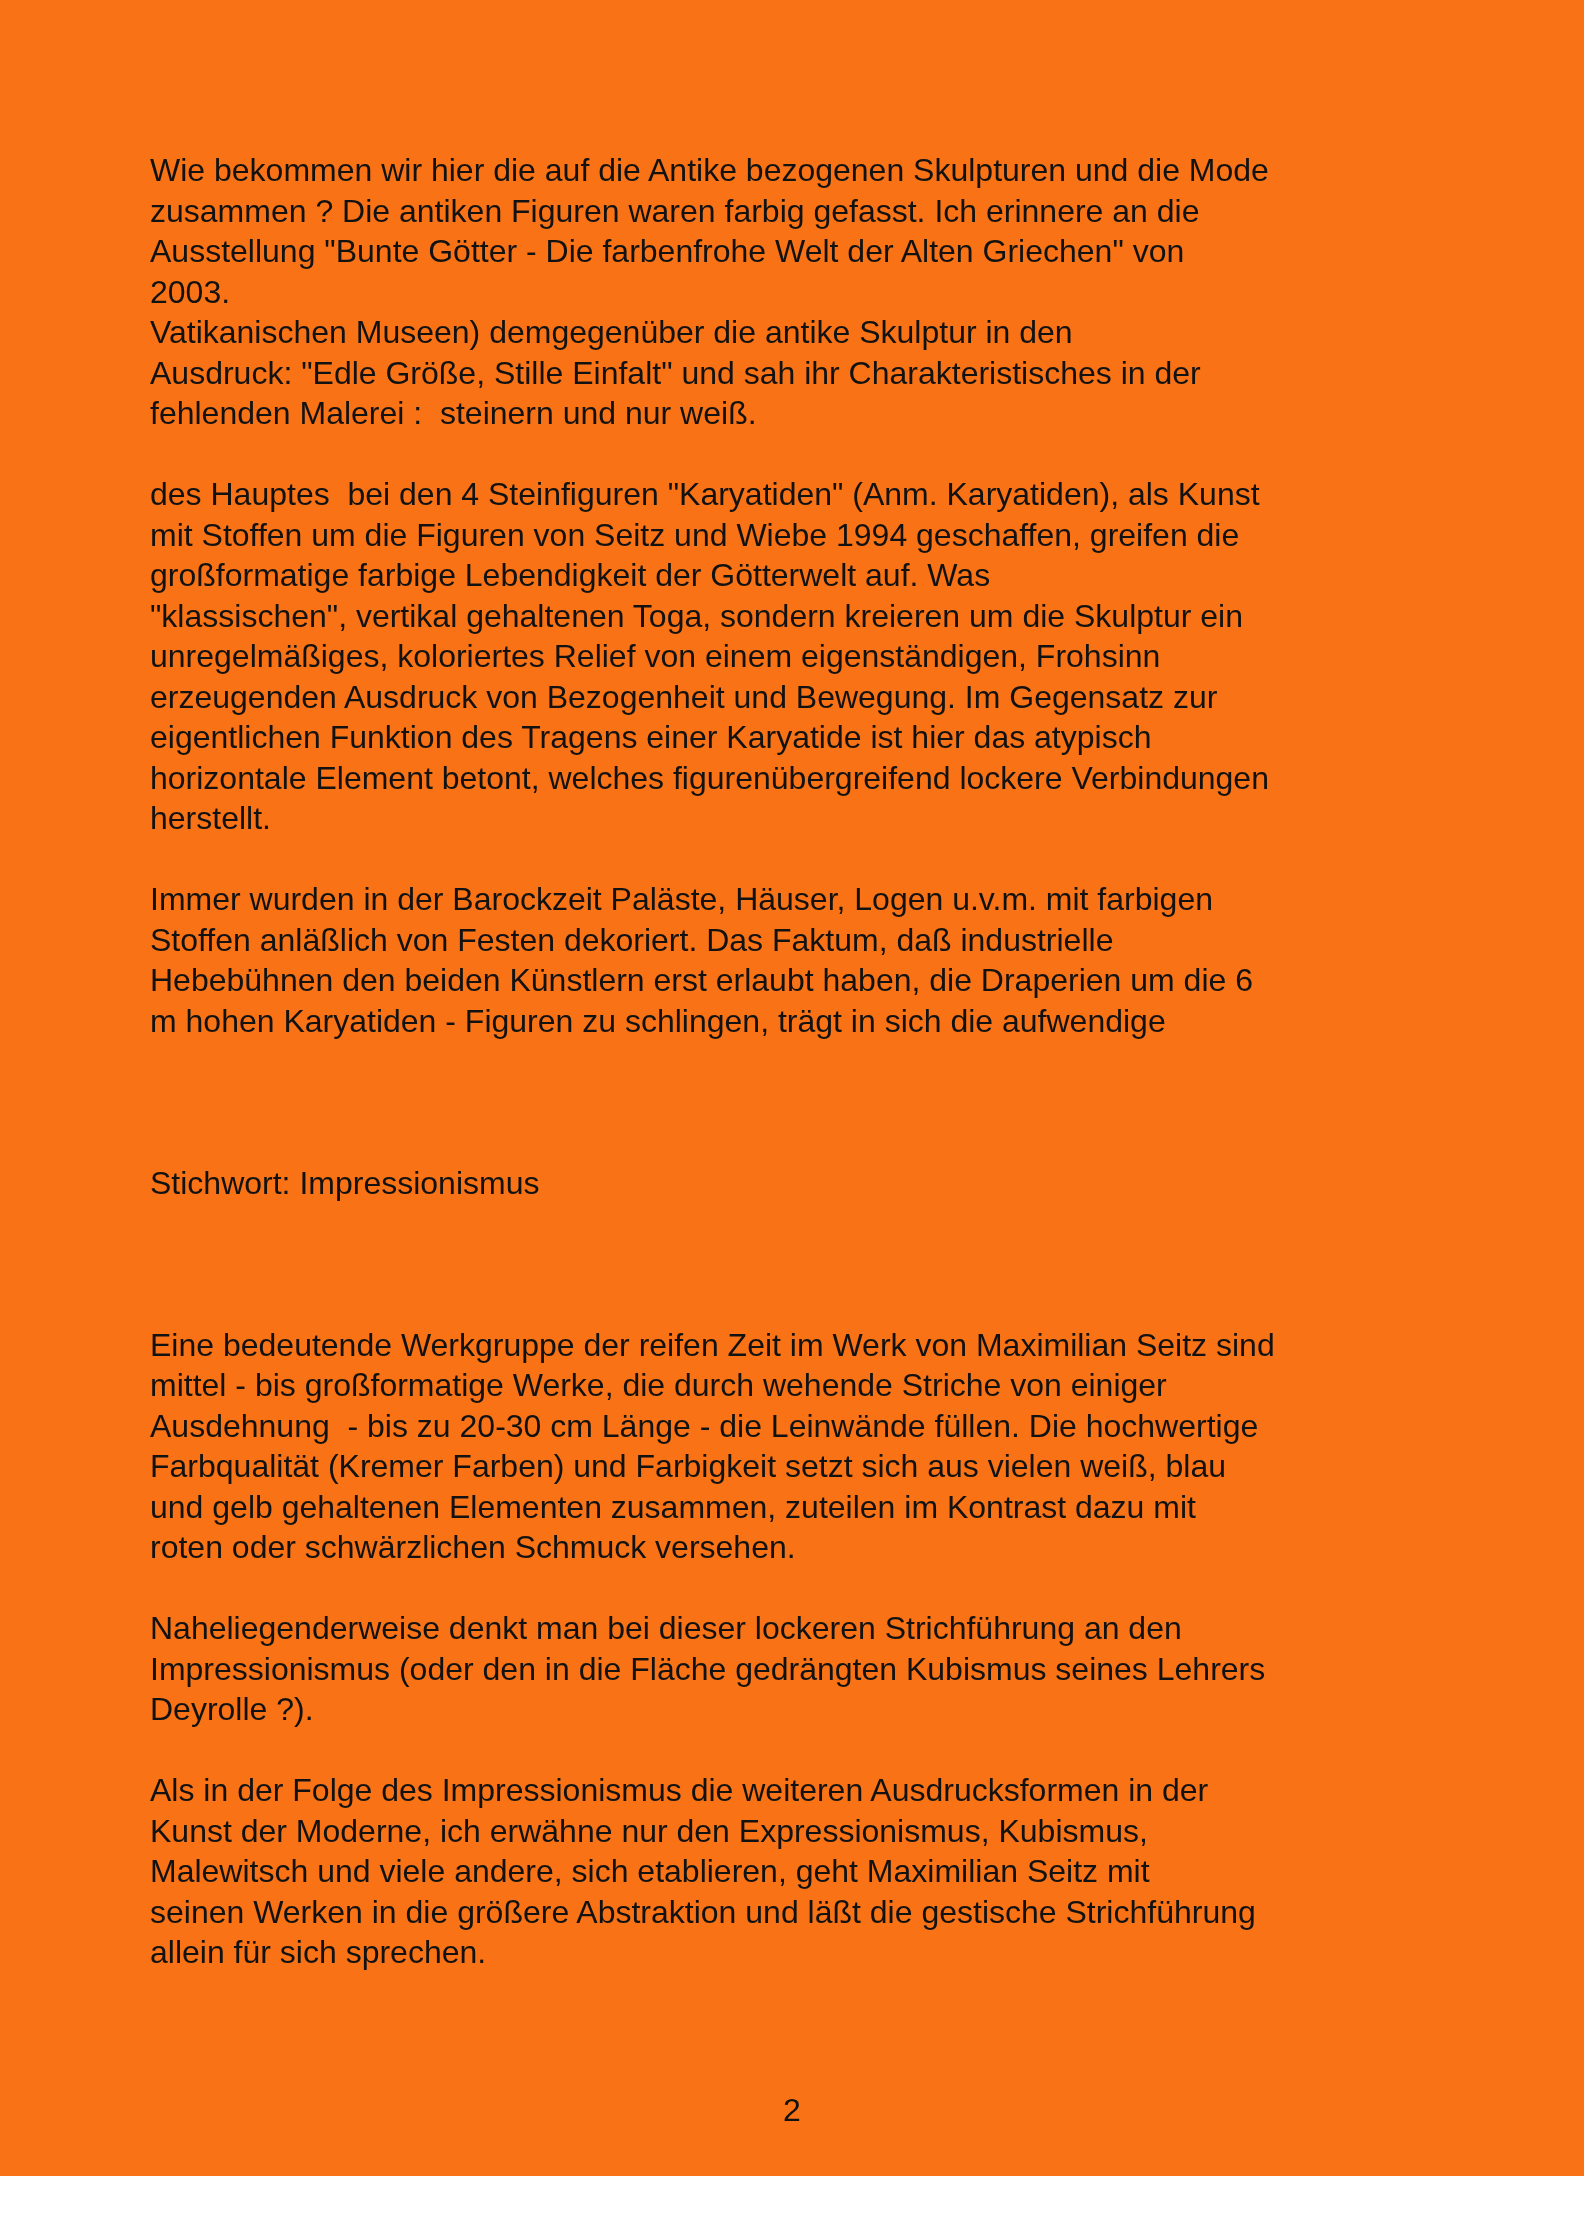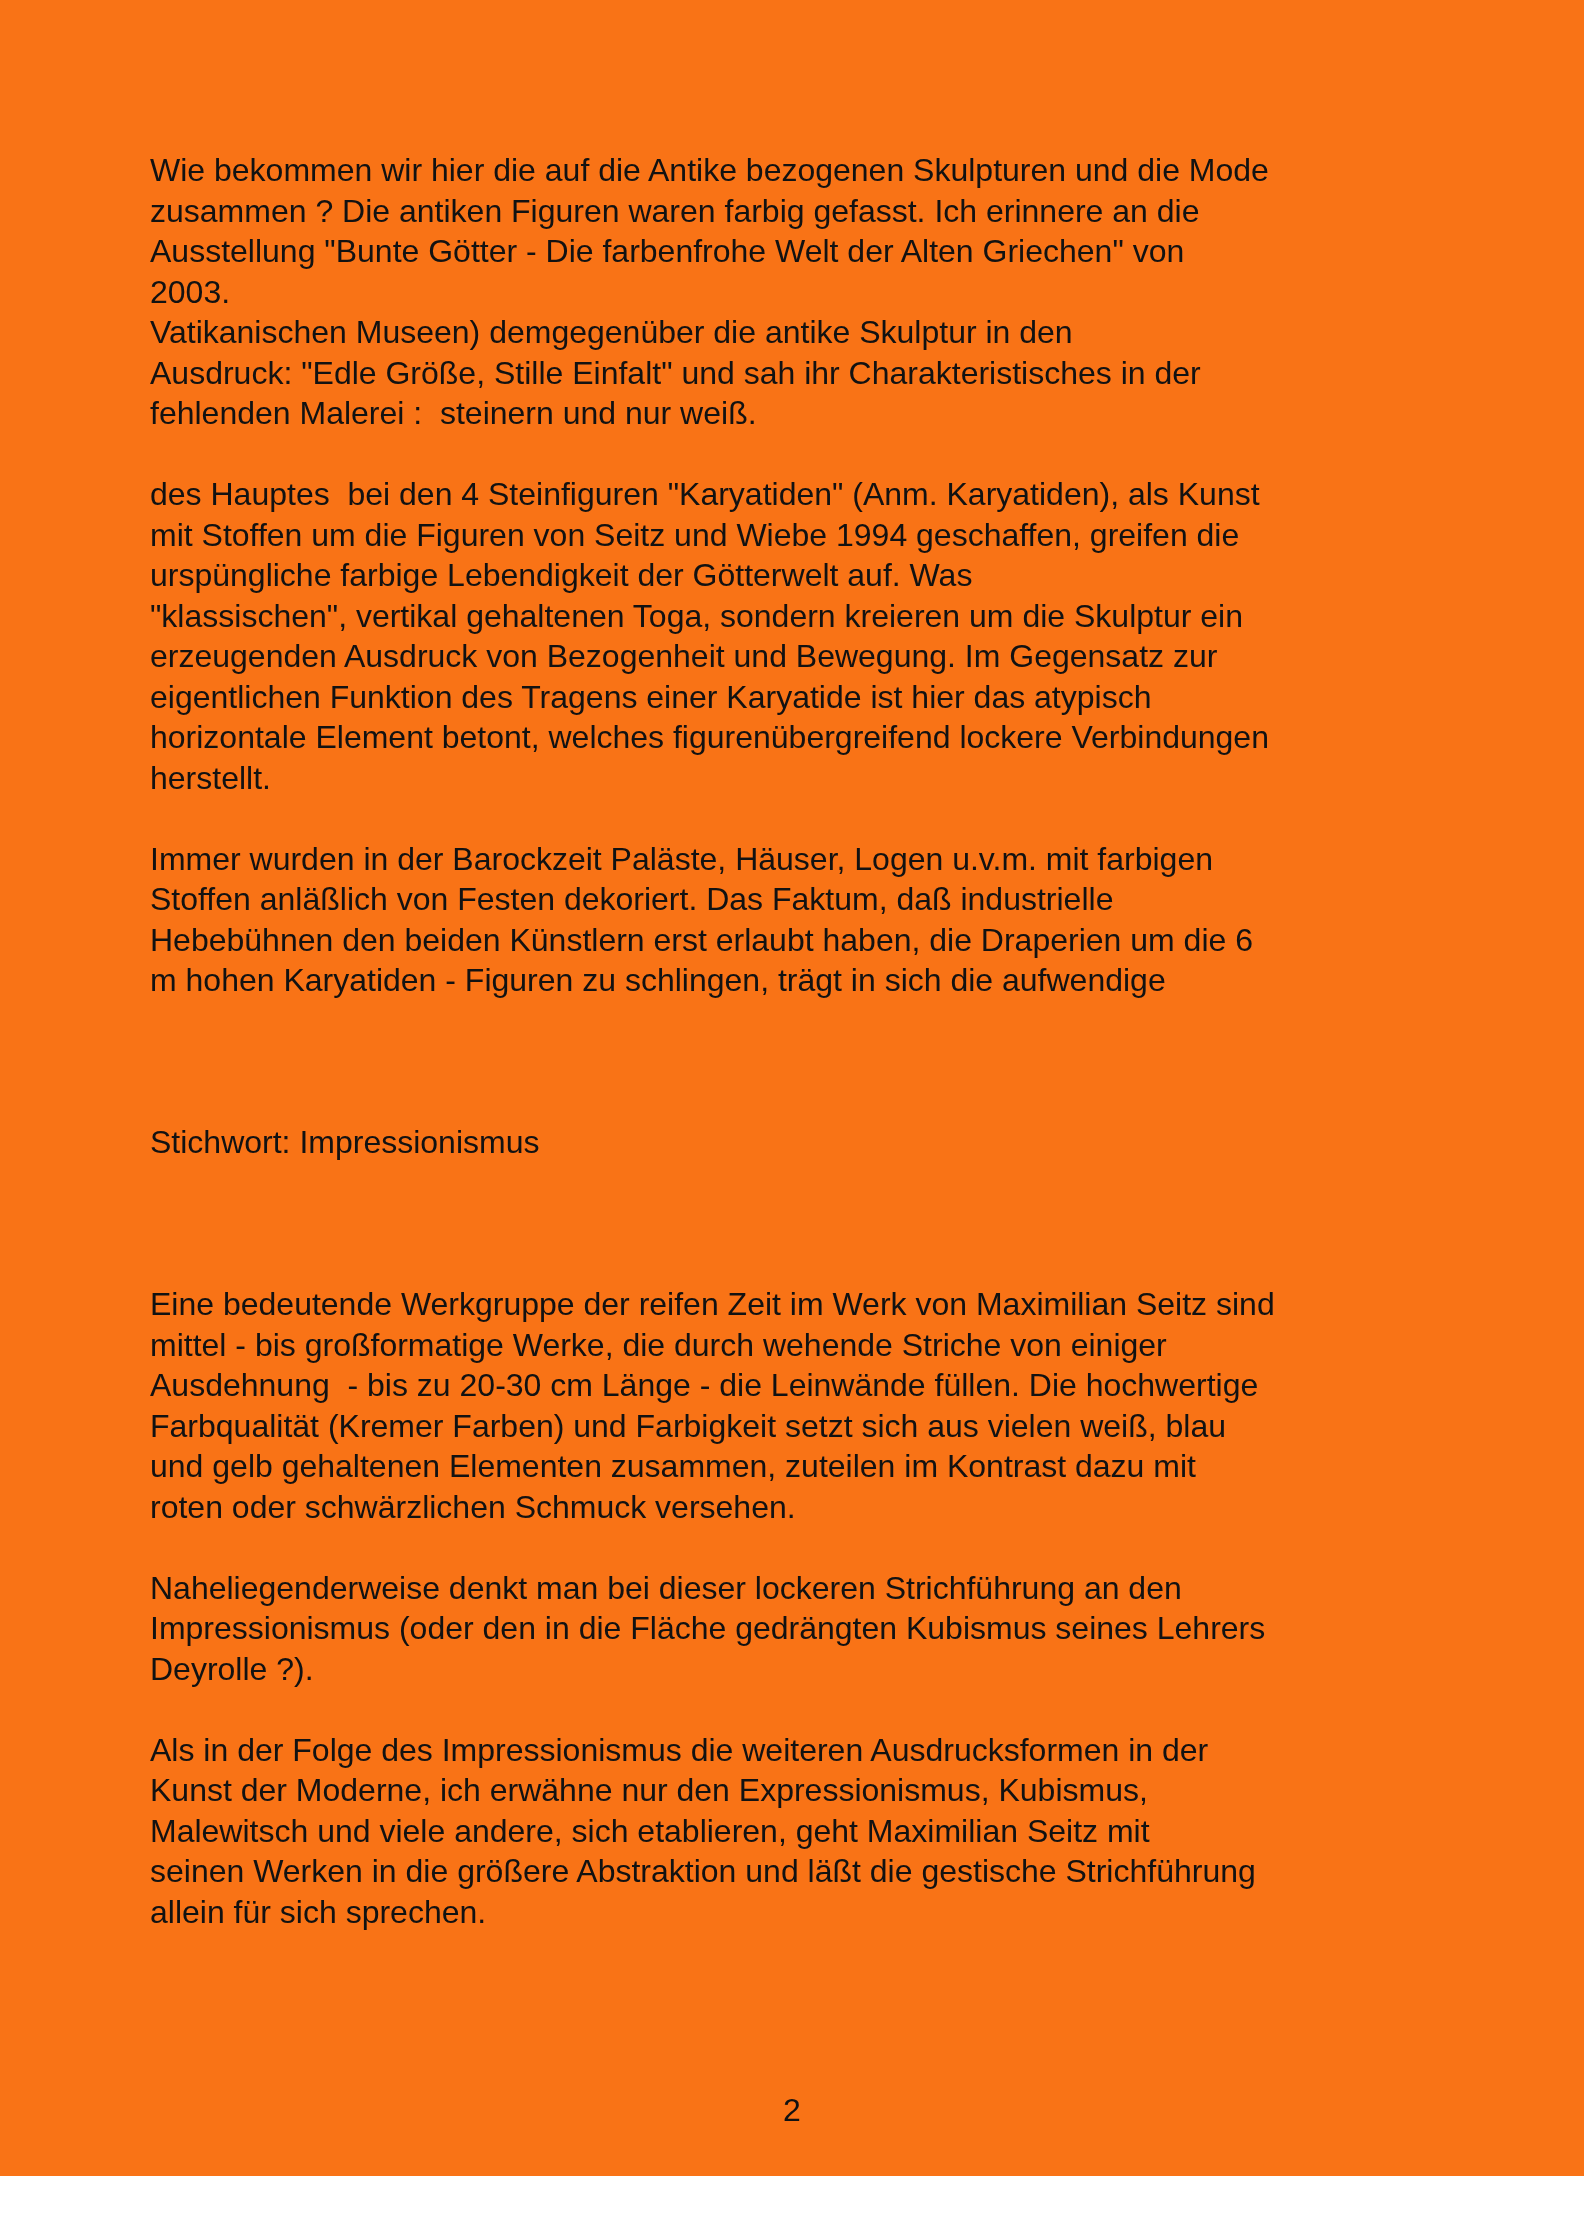--- a/index.html
+++ b/index.html
@@ -53,22 +53,23 @@
         <div class="line">Ausstellung "Bunte Götter - Die farbenfrohe Welt der Alten Griechen" von</div>
         <div class="line">2003.</div>
         <div class="line">Vatikanischen Museen) demgegenüber die antike Skulptur in den</div>
         <div class="line">Ausdruck: "Edle Größe, Stille Einfalt" und sah ihr Charakteristisches in der</div>
         <div class="line">fehlenden Malerei :  steinern und nur weiß.</div>
       </div>
       <div class="gap" style="height: 40.5px;"></div>
       <div class="paragraph">
         <div class="line">des Hauptes  bei den 4 Steinfiguren "Karyatiden" (Anm. Karyatiden), als Kunst</div>
         <div class="line">mit Stoffen um die Figuren von Seitz und Wiebe 1994 geschaffen, greifen die</div>
-        <div class="line">urspüngliche farbige Lebendigkeit der Götterwelt auf. Was</div>
+        <div class="line">großformatige farbige Lebendigkeit der Götterwelt auf. Was</div>
         <div class="line">"klassischen", vertikal gehaltenen Toga, sondern kreieren um die Skulptur ein</div>
+        <div class="line">unregelmäßiges, koloriertes Relief von einem eigenständigen, Frohsinn</div>
         <div class="line">erzeugenden Ausdruck von Bezogenheit und Bewegung. Im Gegensatz zur</div>
         <div class="line">eigentlichen Funktion des Tragens einer Karyatide ist hier das atypisch</div>
         <div class="line">horizontale Element betont, welches figurenübergreifend lockere Verbindungen</div>
         <div class="line">herstellt.</div>
       </div>
       <div class="gap" style="height: 40.5px;"></div>
       <div class="paragraph">
         <div class="line">Immer wurden in der Barockzeit Paläste, Häuser, Logen u.v.m. mit farbigen</div>
         <div class="line">Stoffen anläßlich von Festen dekoriert. Das Faktum, daß industrielle</div>
         <div class="line">Hebebühnen den beiden Künstlern erst erlaubt haben, die Draperien um die 6</div>

